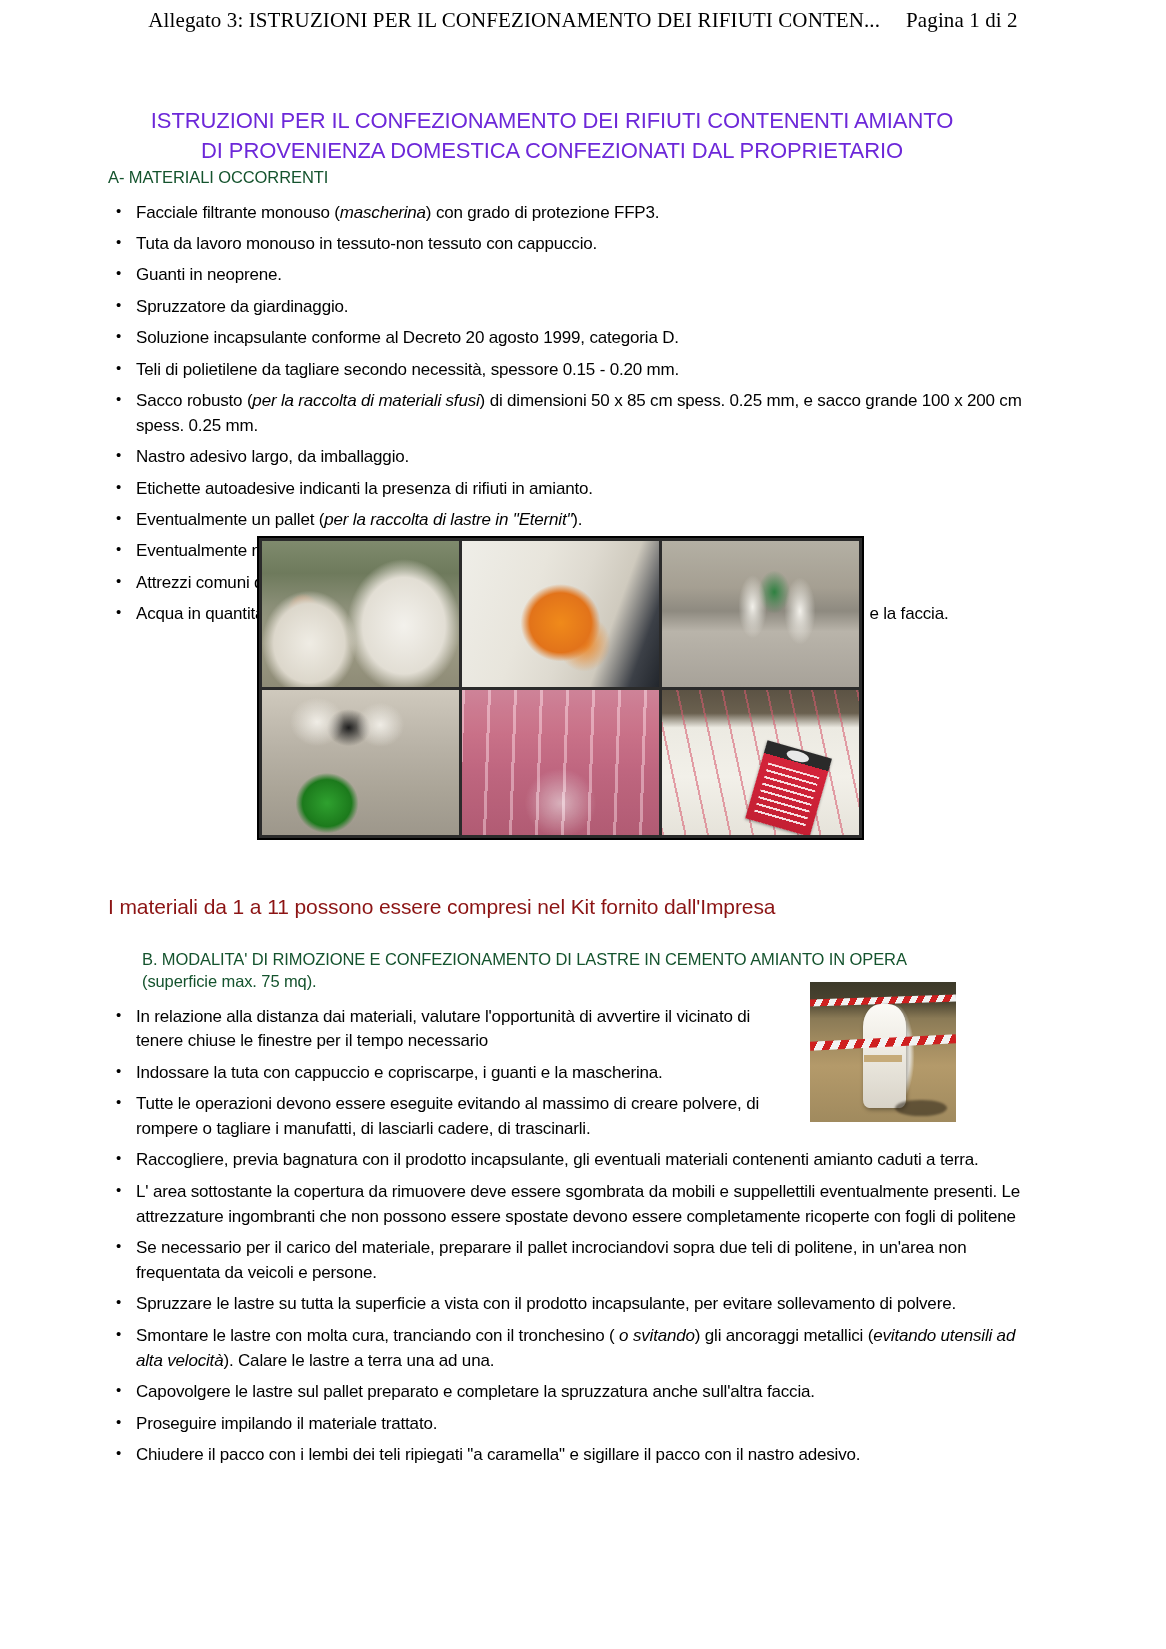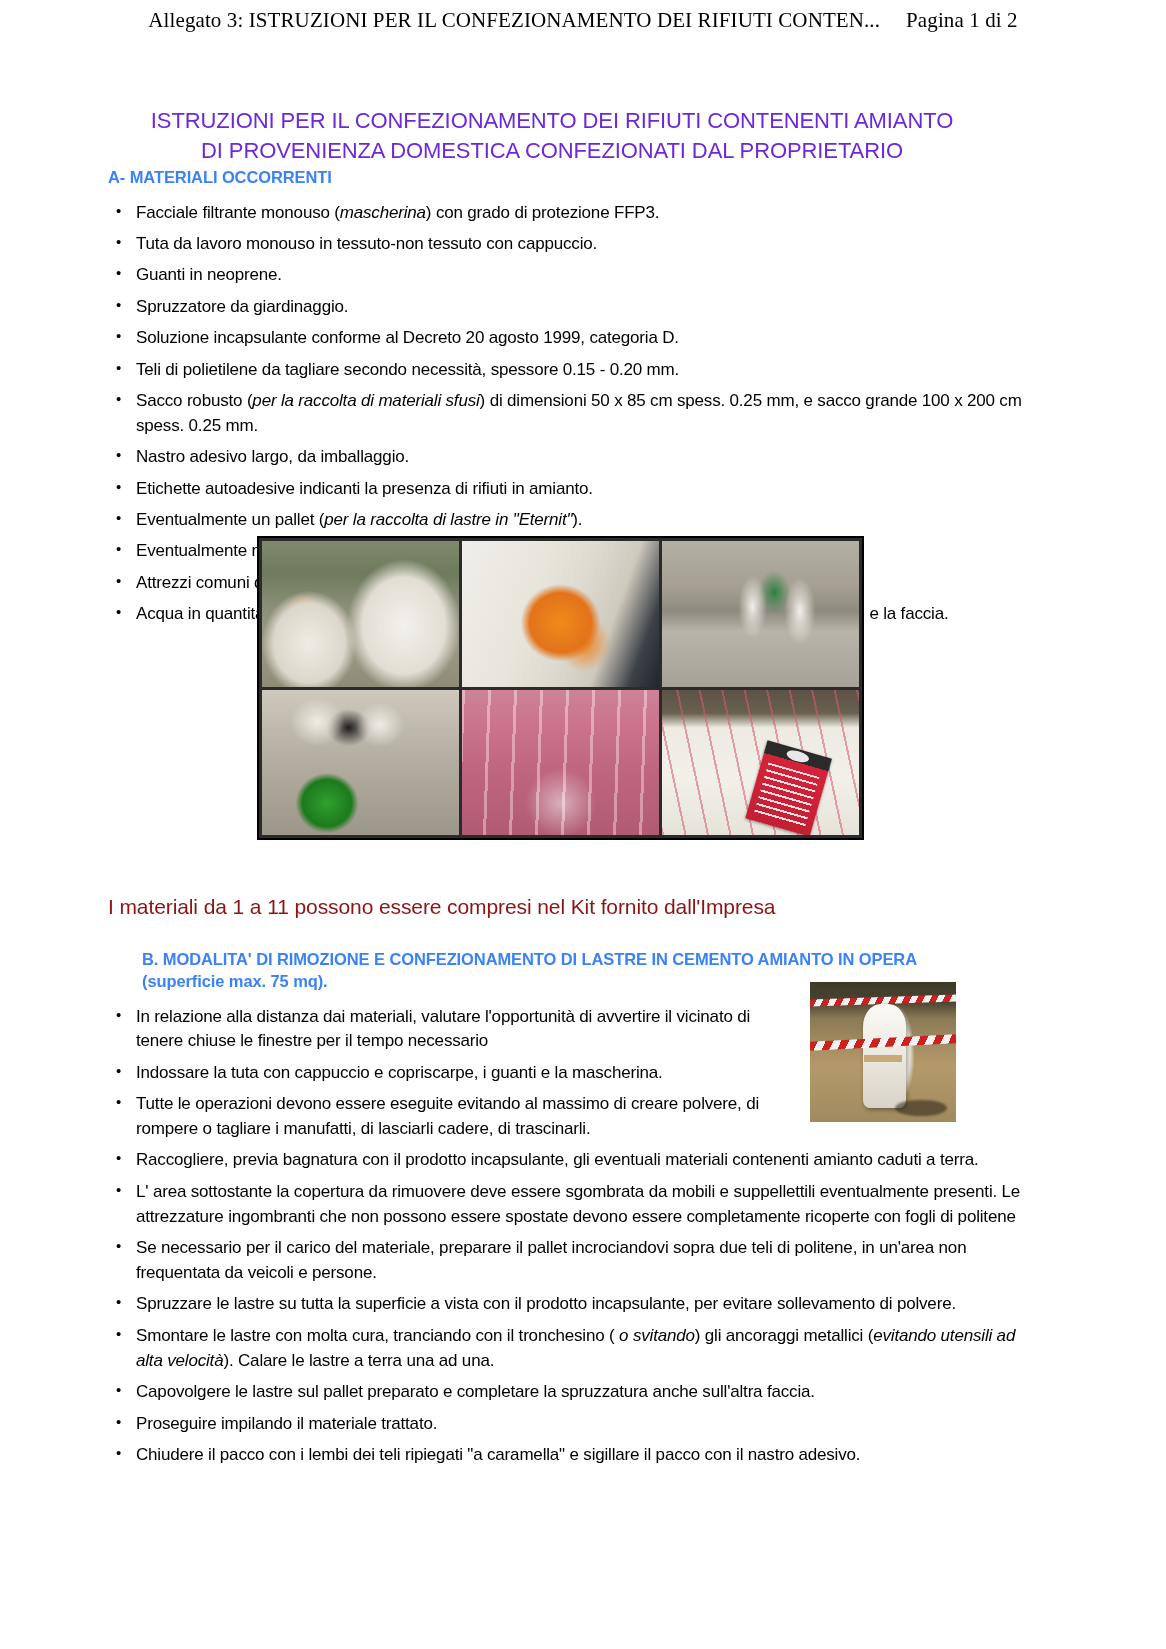--- a/index.html
+++ b/index.html
@@ -53,22 +53,22 @@
     font-size: 22px;
     text-align: center;
     line-height: 1.35;
     letter-spacing: -0.1px;
     margin: 0 0 0 0;
     padding-right: 72px;
   }
   .doc-title .line2 { display: block; }
 
   .section-head {
-    color: #3b82f6;
-    font-weight: bold;
+    color: #14532d;
+    font-weight: normal;
     font-size: 16.5px;
     line-height: 1.35;
     letter-spacing: -0.1px;
     margin: 1px 0 0 0;
   }
   .section-head.b-head {
     margin-top: 0;
     margin-left: 34px;
   }
 

